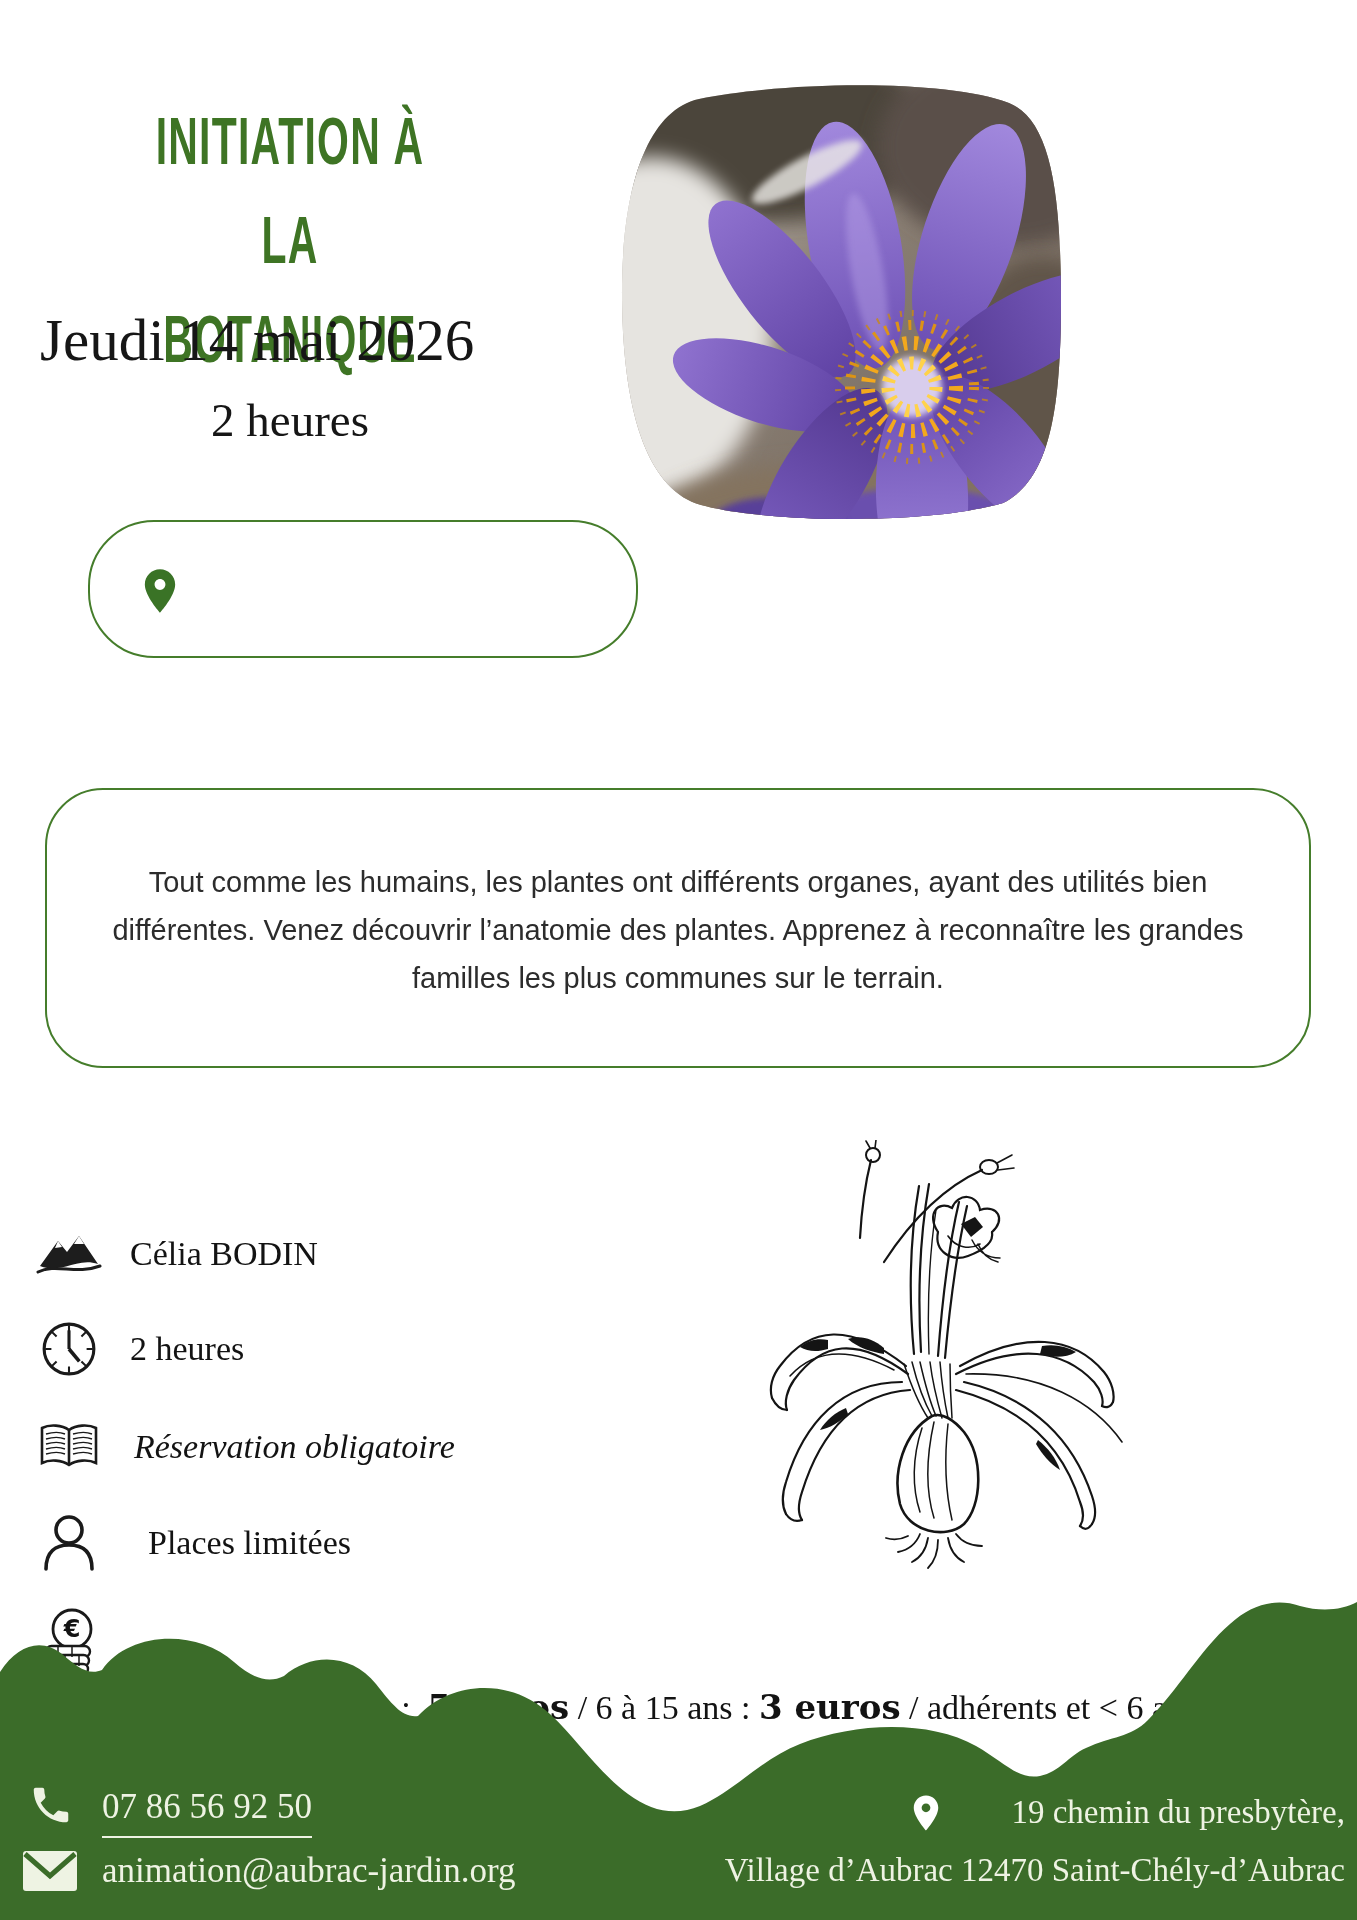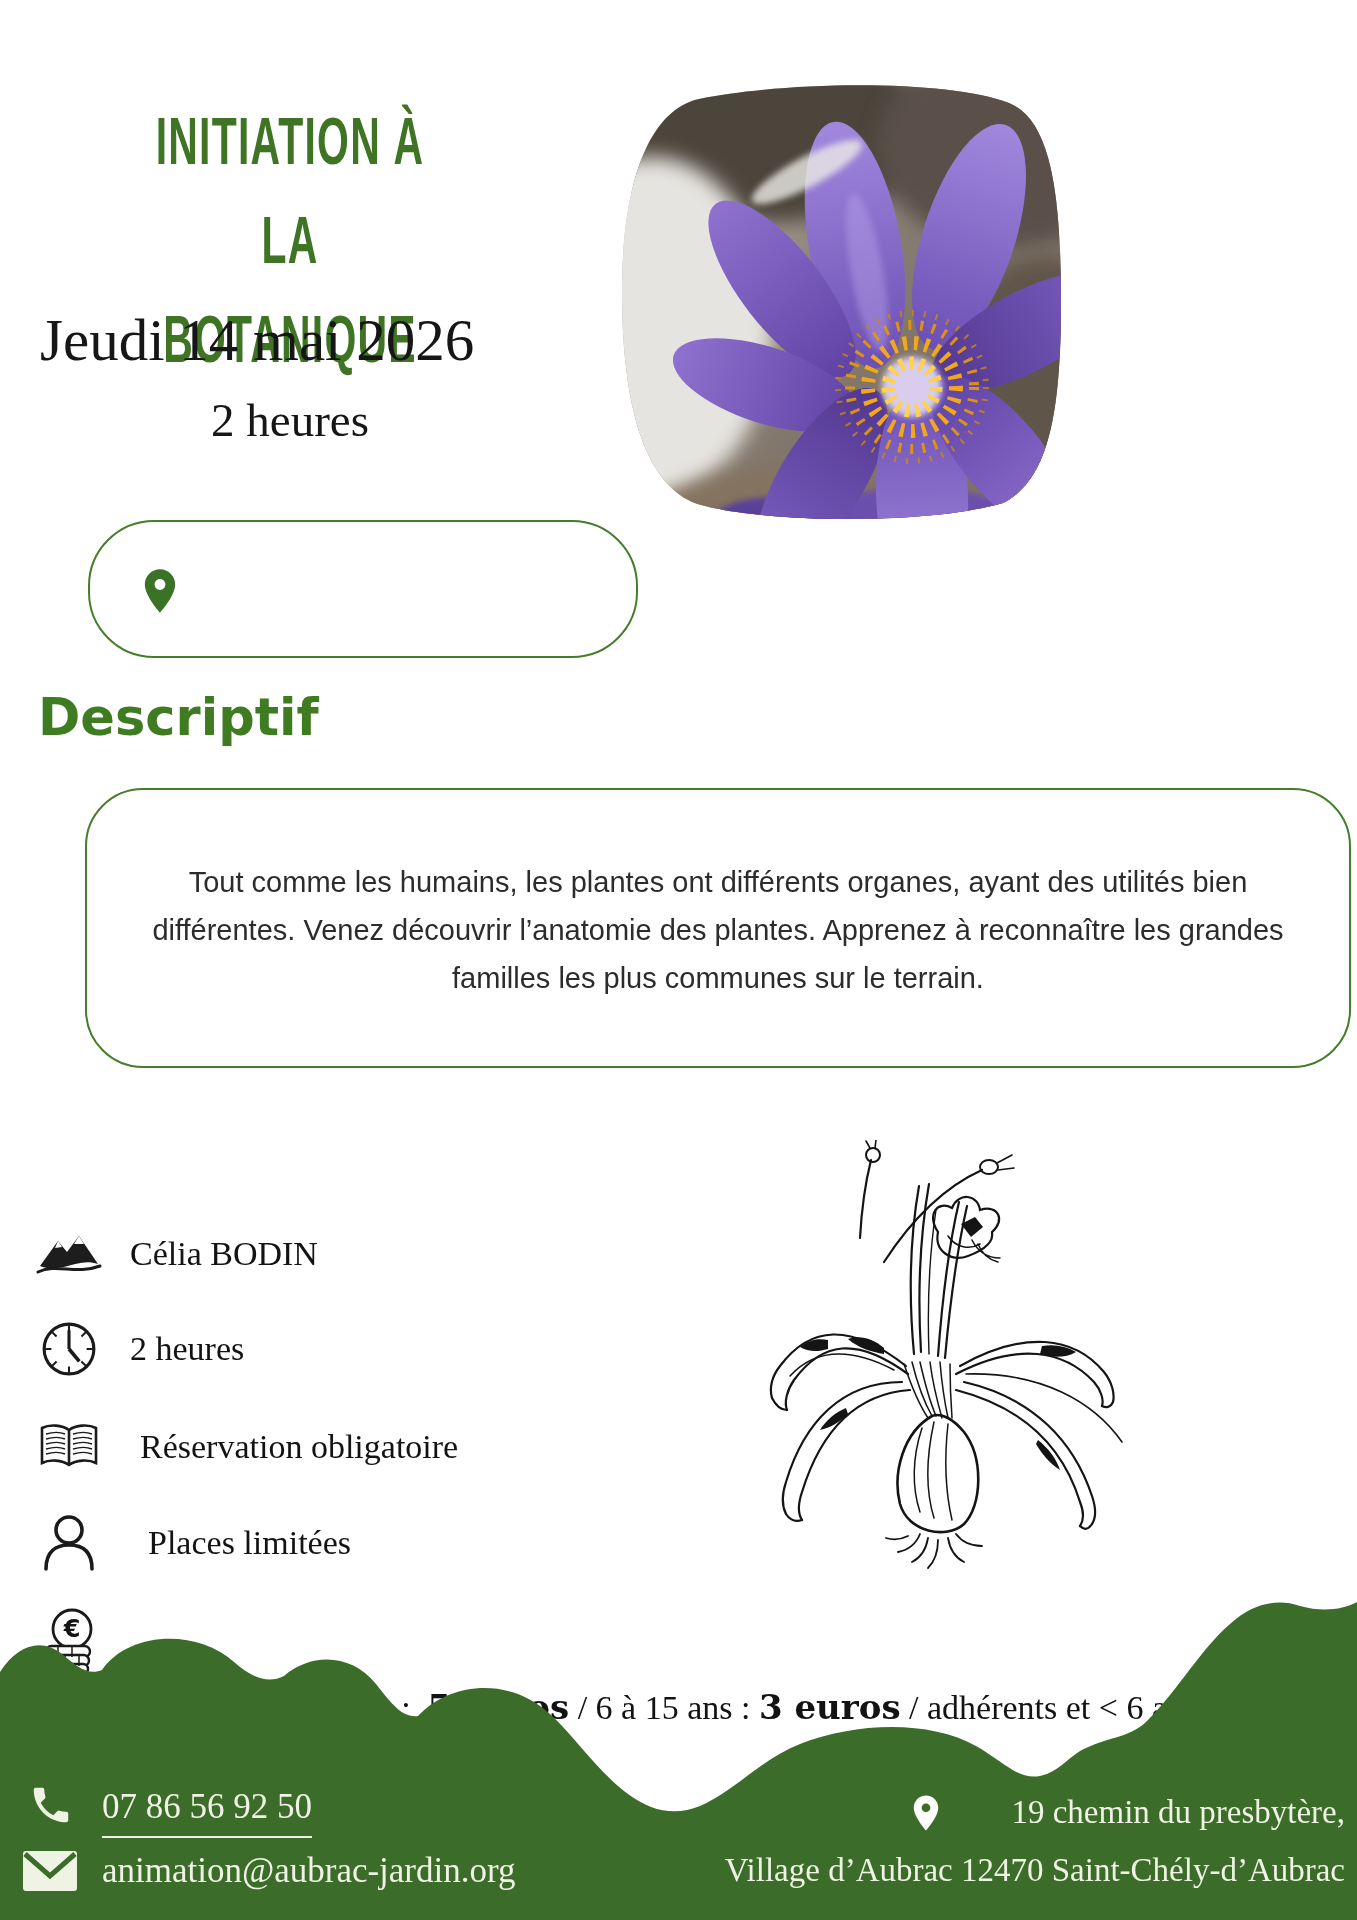--- a/index.html
+++ b/index.html
@@ -15,21 +15,21 @@
   .time-line{left:40px;top:390px;width:500px;text-align:center;font-size:47px;line-height:60px;}
   
   .pill{left:88px;top:520px;width:550px;height:138px;border:2px solid #457d2b;border-radius:66px;
         display:flex;align-items:center;box-sizing:border-box;}
   .pill-text{flex:1;text-align:center;font-size:36px;line-height:49px;padding-right:34px;color:#121212;}
   
   .script-heading{font-family:"DejaVu Sans", sans-serif;font-weight:800;font-size:51px;
         color:#3f7b21;letter-spacing:0px;}
   
   .desc-box{left:45px;top:788px;width:1266px;height:280px;border:2px solid #457d2b;
-        border-radius:58px;box-sizing:border-box;margin-left:40px;}
+        border-radius:58px;box-sizing:border-box;}
   .desc-text{padding:68px 64px 0 64px;text-align:center;
         font-family:"Liberation Sans", sans-serif;font-size:29px;line-height:48px;color:#2c2c2c;}
   
   .info-row-icon{width:66px;height:66px;display:flex;align-items:center;justify-content:center;}
   .info-label{font-size:34px;line-height:66px;white-space:nowrap;color:#131313;}
   .tarifs{font-size:34px;line-height:66px;white-space:pre;color:#131313;}
   .tarifs b{font-family:"DejaVu Serif", serif;font-weight:700;}
   
   .footer-text{color:#eef3e3;font-size:35px;line-height:42px;white-space:nowrap;}
   .footer-addr{color:#eef3e3;font-size:33px;line-height:40px;white-space:nowrap;text-align:right;}
@@ -103,21 +103,20 @@
       <ellipse cx="250" cy="195" rx="16" ry="80" fill="#b8a2e8" opacity="0.45" transform="rotate(-10 250 195)" filter="url(#soft2)"></ellipse>
       <ellipse cx="190" cy="95" rx="62" ry="15" fill="#eceae6" opacity="0.8" transform="rotate(-28 190 95)" filter="url(#soft2)"></ellipse>
       <circle cx="295" cy="310" r="30" fill="#d8cdec" filter="url(#soft2)"></circle>
       <circle cx="295" cy="310" r="24" fill="none" stroke="#ffd24a" stroke-width="13" stroke-dasharray="4 6"></circle>
       <circle cx="295" cy="310" r="44" fill="none" stroke="#f3a81c" stroke-width="14" stroke-dasharray="4 7"></circle>
       <circle cx="295" cy="310" r="62" fill="none" stroke="#e1960f" stroke-width="10" stroke-dasharray="3 9" opacity="0.95"></circle>
       <circle cx="295" cy="310" r="74" fill="none" stroke="#c98a10" stroke-width="6" stroke-dasharray="2 10" opacity="0.8"></circle>
     </g>
   </svg>
 
-  <div class="abs script-heading" style="left:38px;top:688px;">Descriptif</div>
   <div class="abs desc-box">
     <div class="desc-text">Tout comme les humains, les plantes ont différents organes, ayant des utilités bien différentes. Venez découvrir l’anatomie des plantes. Apprenez à reconnaître les grandes familles les plus communes sur le terrain.</div>
   </div>
 
 
   <svg class="abs" style="left:742px;top:1140px;" width="402" height="432" viewBox="0 0 402 432">
     <g fill="none" stroke="#141414" stroke-width="2.2" stroke-linecap="round">
       <path d="M118,98 C120,62 124,40 129,20"></path>
       <circle cx="131" cy="15" r="7" stroke-width="2"></circle>
       <path d="M128,8 L124,1 M133,8 L134,0" stroke-width="1.6"></path>
@@ -181,21 +180,21 @@
   <div class="abs info-row-icon" style="left:36px;top:1414px;">
     <svg width="62" height="48" viewBox="0 0 62 48">
       <path d="M31,7 C24,2 12,1 4,5 L4,40 C12,36 24,37 31,42 C38,37 50,36 58,40 L58,5 C50,1 38,2 31,7 Z" fill="#fff" stroke="#1a1a1a" stroke-width="2.6"></path>
       <path d="M31,7 L31,42" stroke="#1a1a1a" stroke-width="2.6"></path>
       <g stroke="#1a1a1a" stroke-width="1.4" fill="none">
         <path d="M8,11 C15,9 22,9 27,11 M8,16 C15,14 22,14 27,16 M8,21 C15,19 22,19 27,21 M8,26 C15,24 22,24 27,26 M8,31 C15,29 22,29 27,31"></path>
         <path d="M35,11 C42,9 49,9 54,11 M35,16 C42,14 49,14 54,16 M35,21 C42,19 49,19 54,21 M35,26 C42,24 49,24 54,26 M35,31 C42,29 49,29 54,31"></path>
       </g>
     </svg>
   </div>
-  <div class="abs info-label" style="left:140px;top:1414px;">Réservation obligatoire</div>
+  <div class="abs info-label" style="left:134px;top:1414px;font-style:italic;">Réservation obligatoire</div>
 
   <div class="abs info-row-icon" style="left:36px;top:1510px;">
     <svg width="58" height="62" viewBox="0 0 58 60" fill="none" stroke="#1a1a1a" stroke-linecap="round">
       <circle cx="29" cy="17" r="13" stroke-width="3.6"></circle>
       <path d="M6,56 C6,38 16,32 29,32 C42,32 52,38 52,56" stroke-width="3.6"></path>
     </svg>
   </div>
   <div class="abs info-label" style="left:148px;top:1510px;">Places limitées</div>
 
   <div class="abs info-row-icon" style="left:36px;top:1608px;">

